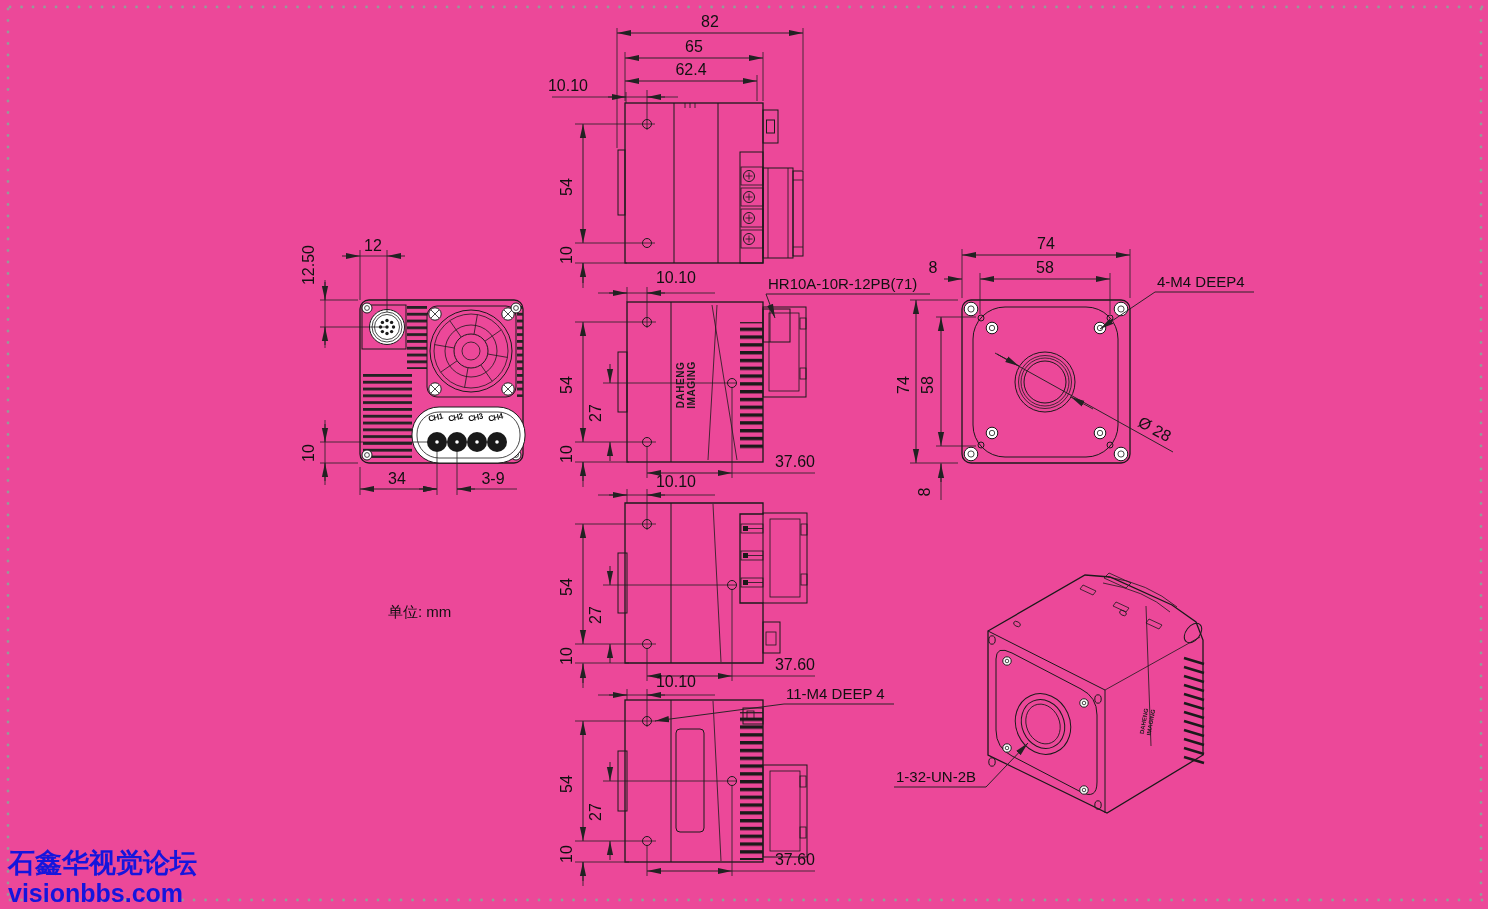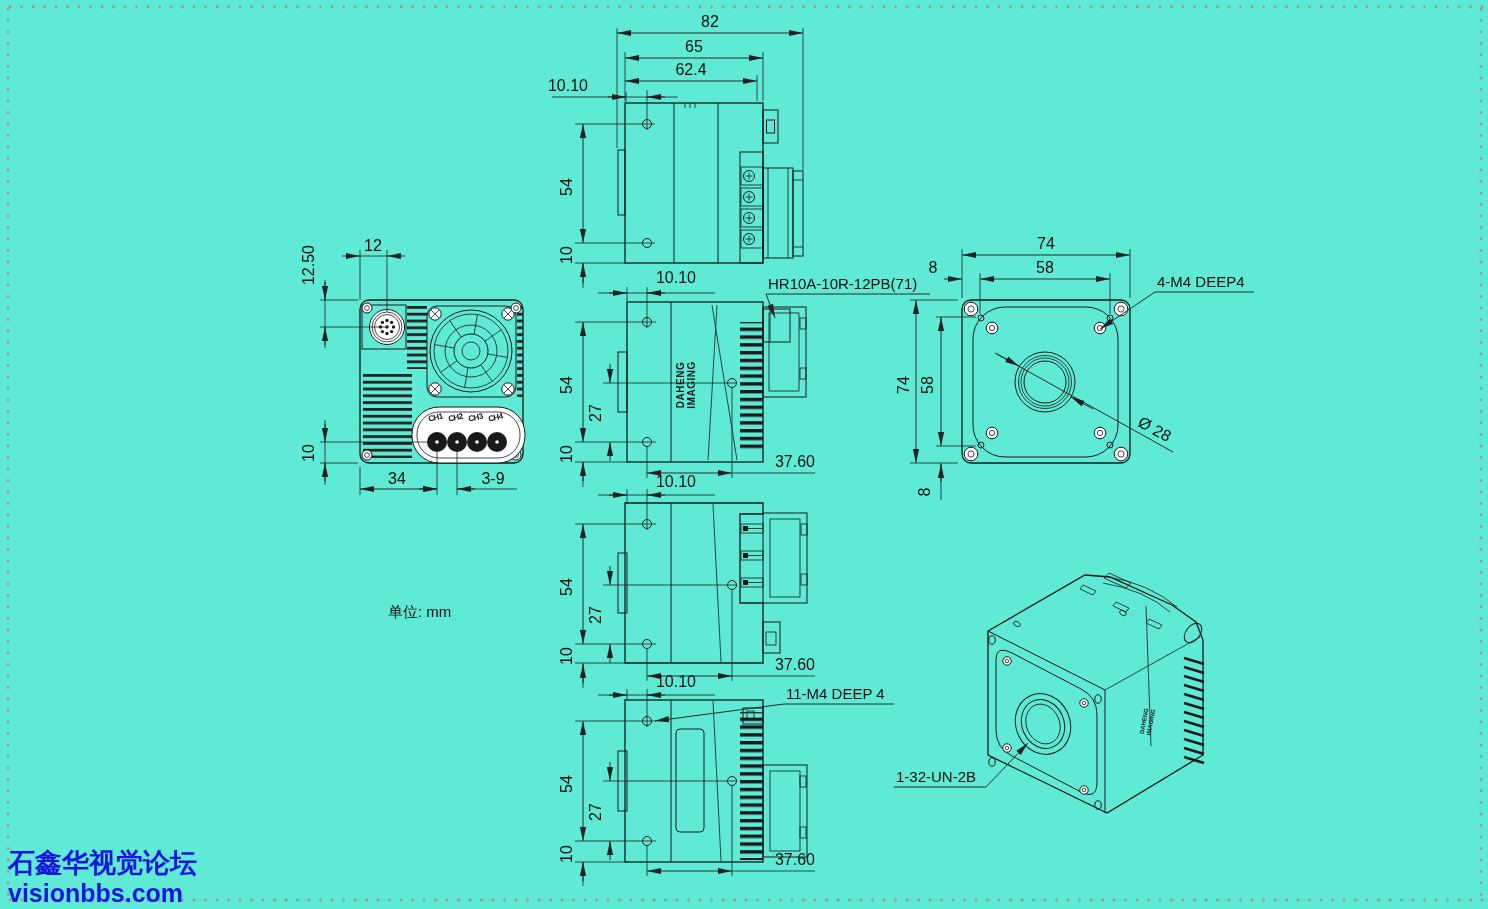--- a/index.html
+++ b/index.html
@@ -1,16 +1,16 @@
 <!DOCTYPE html>
 <html><head>
 <meta charset="utf-8">
 <style>
   html,body{margin:0;padding:0;background:#fff;}
-  .page{position:relative;width:1488px;height:909px;background:#5eead4;overflow:hidden;
+  .page{position:relative;width:1488px;height:909px;background:#ec4899;overflow:hidden;
         font-family:"Liberation Sans",sans-serif;}
   svg{position:absolute;left:0;top:0;}
   .ol{fill:none;stroke:#1a1a1a;stroke-width:1.3;}
   .o2{fill:none;stroke:#1a1a1a;stroke-width:1;}
   .o1{fill:none;stroke:#1a1a1a;stroke-width:.8;}
   .dim{fill:none;stroke:#222;stroke-width:.95;}
   .ext{fill:none;stroke:#222;stroke-width:.8;}
   .ldr{fill:none;stroke:#222;stroke-width:.95;}
   text.d{font-family:"Liberation Sans",sans-serif;font-size:16px;fill:#111;text-anchor:middle;}
   text.lab{font-family:"Liberation Sans",sans-serif;font-size:15px;fill:#111;text-anchor:start;}

